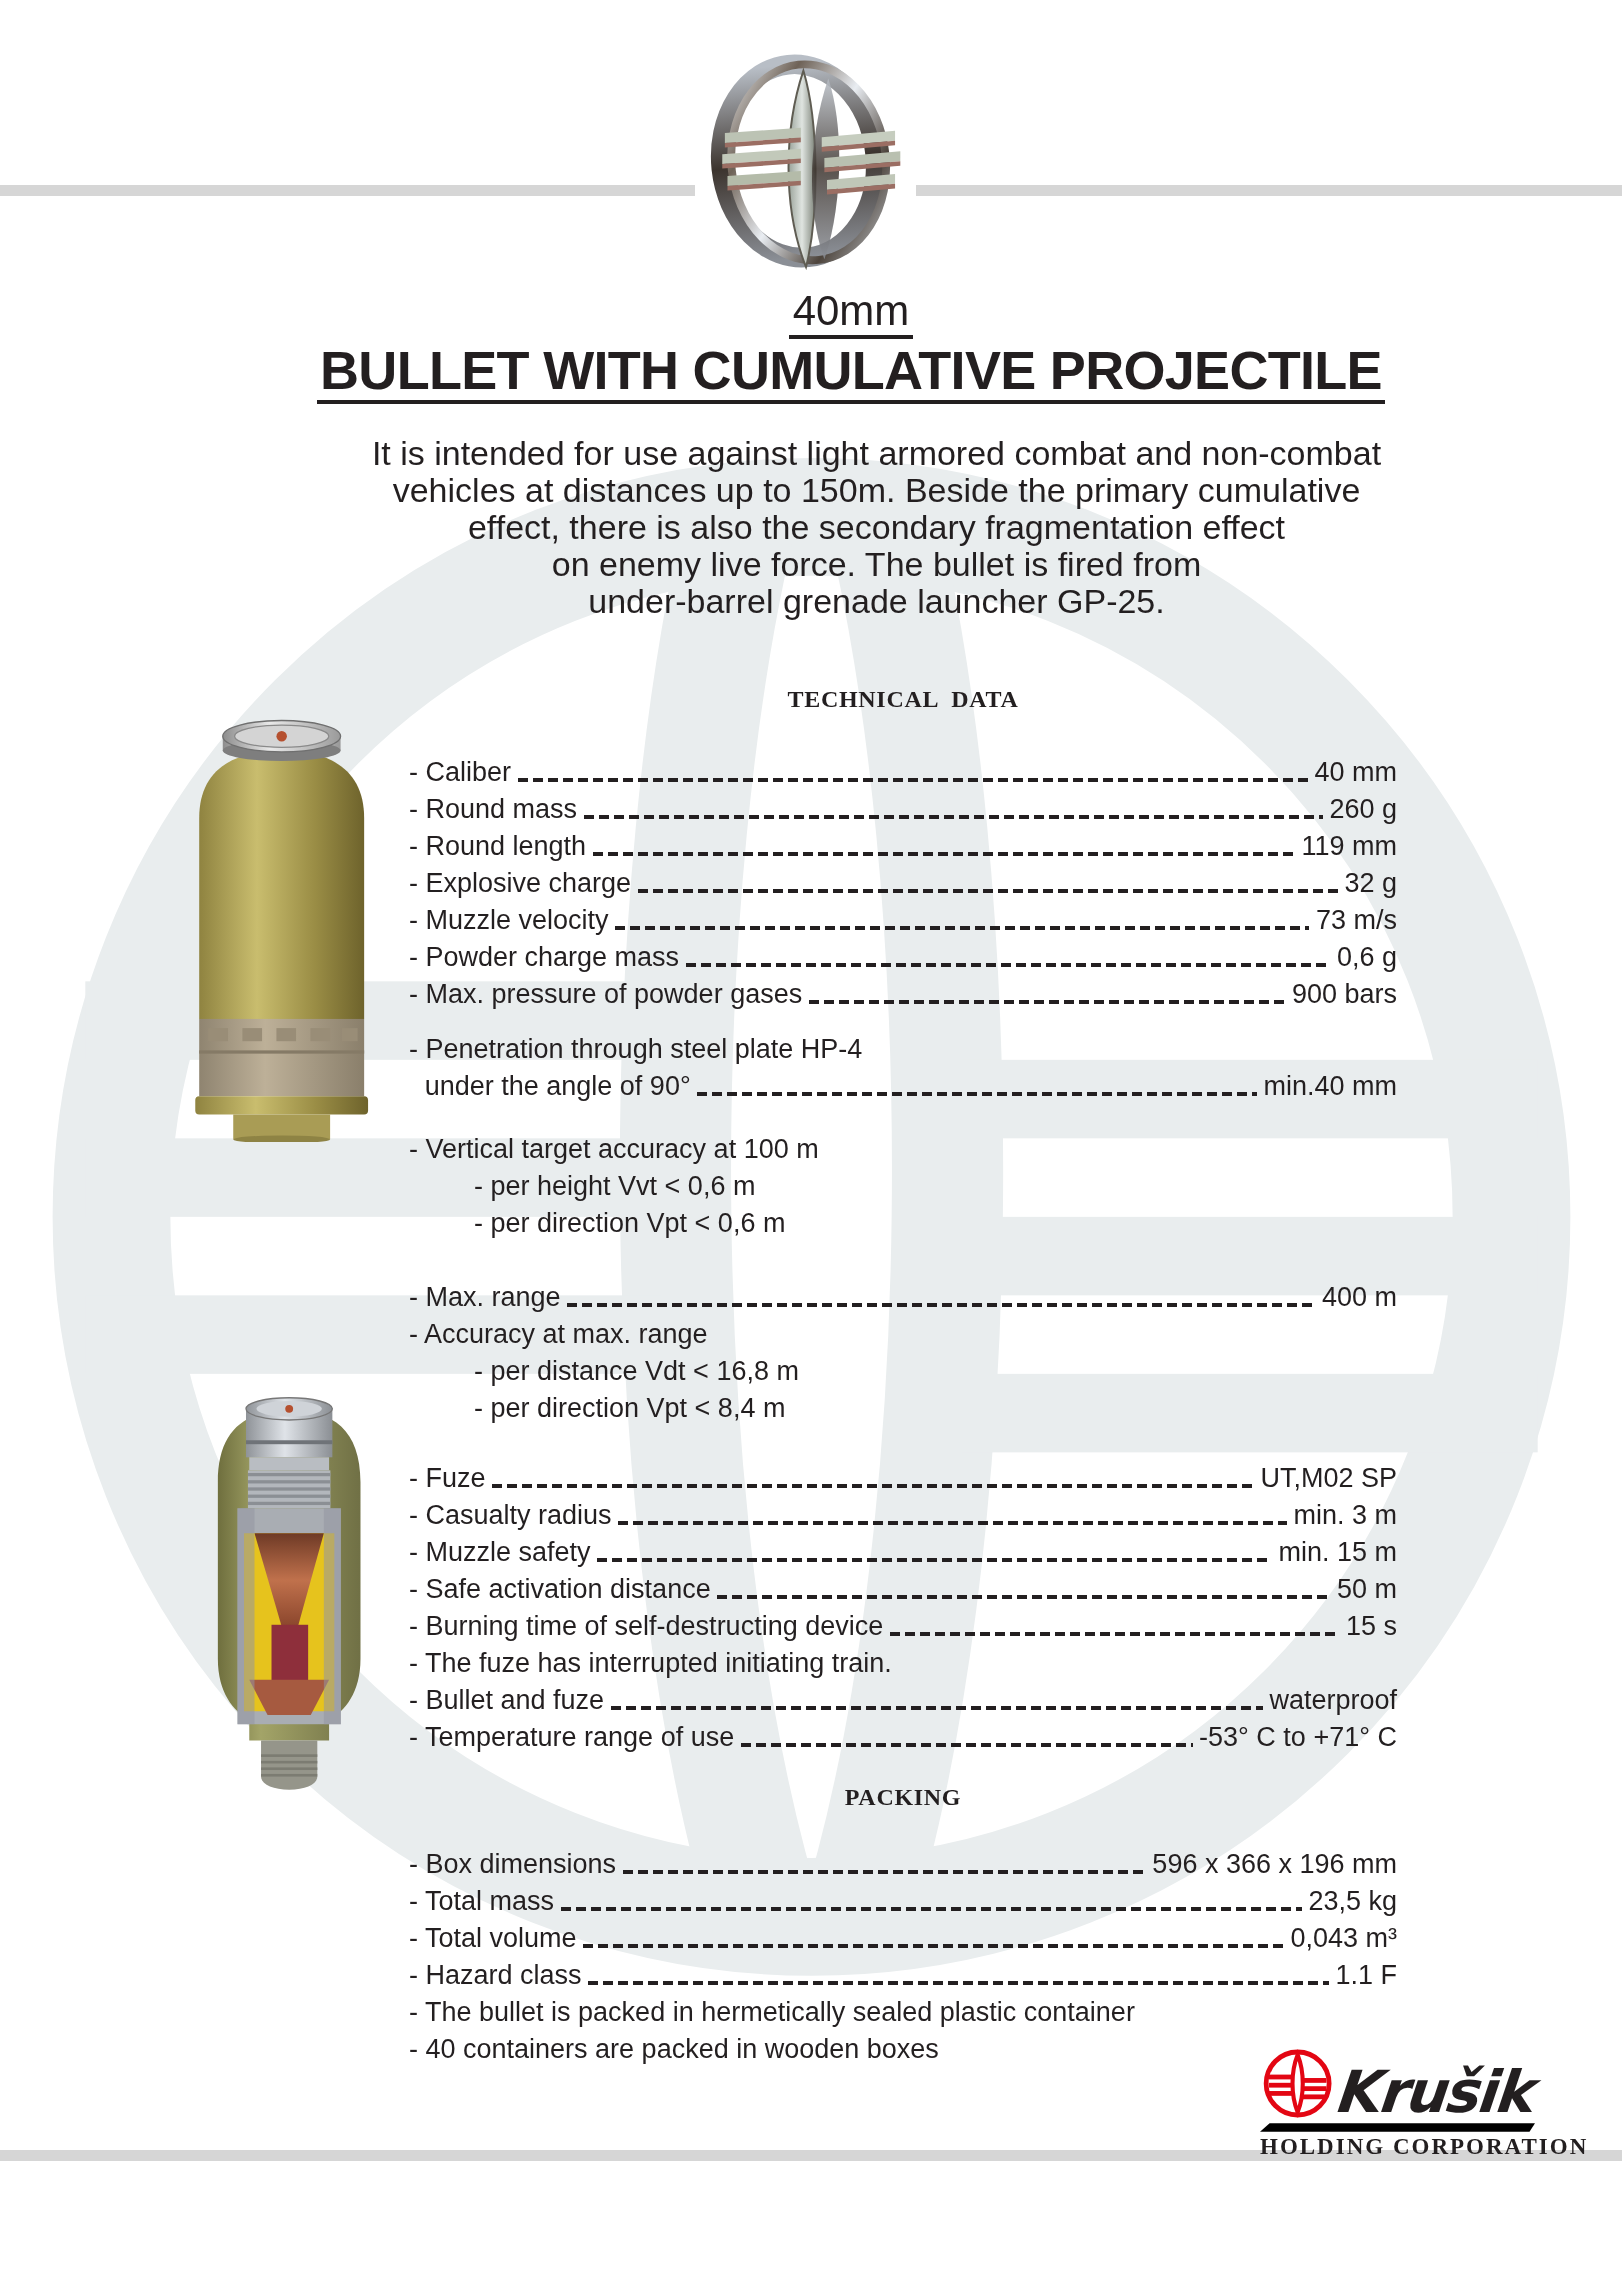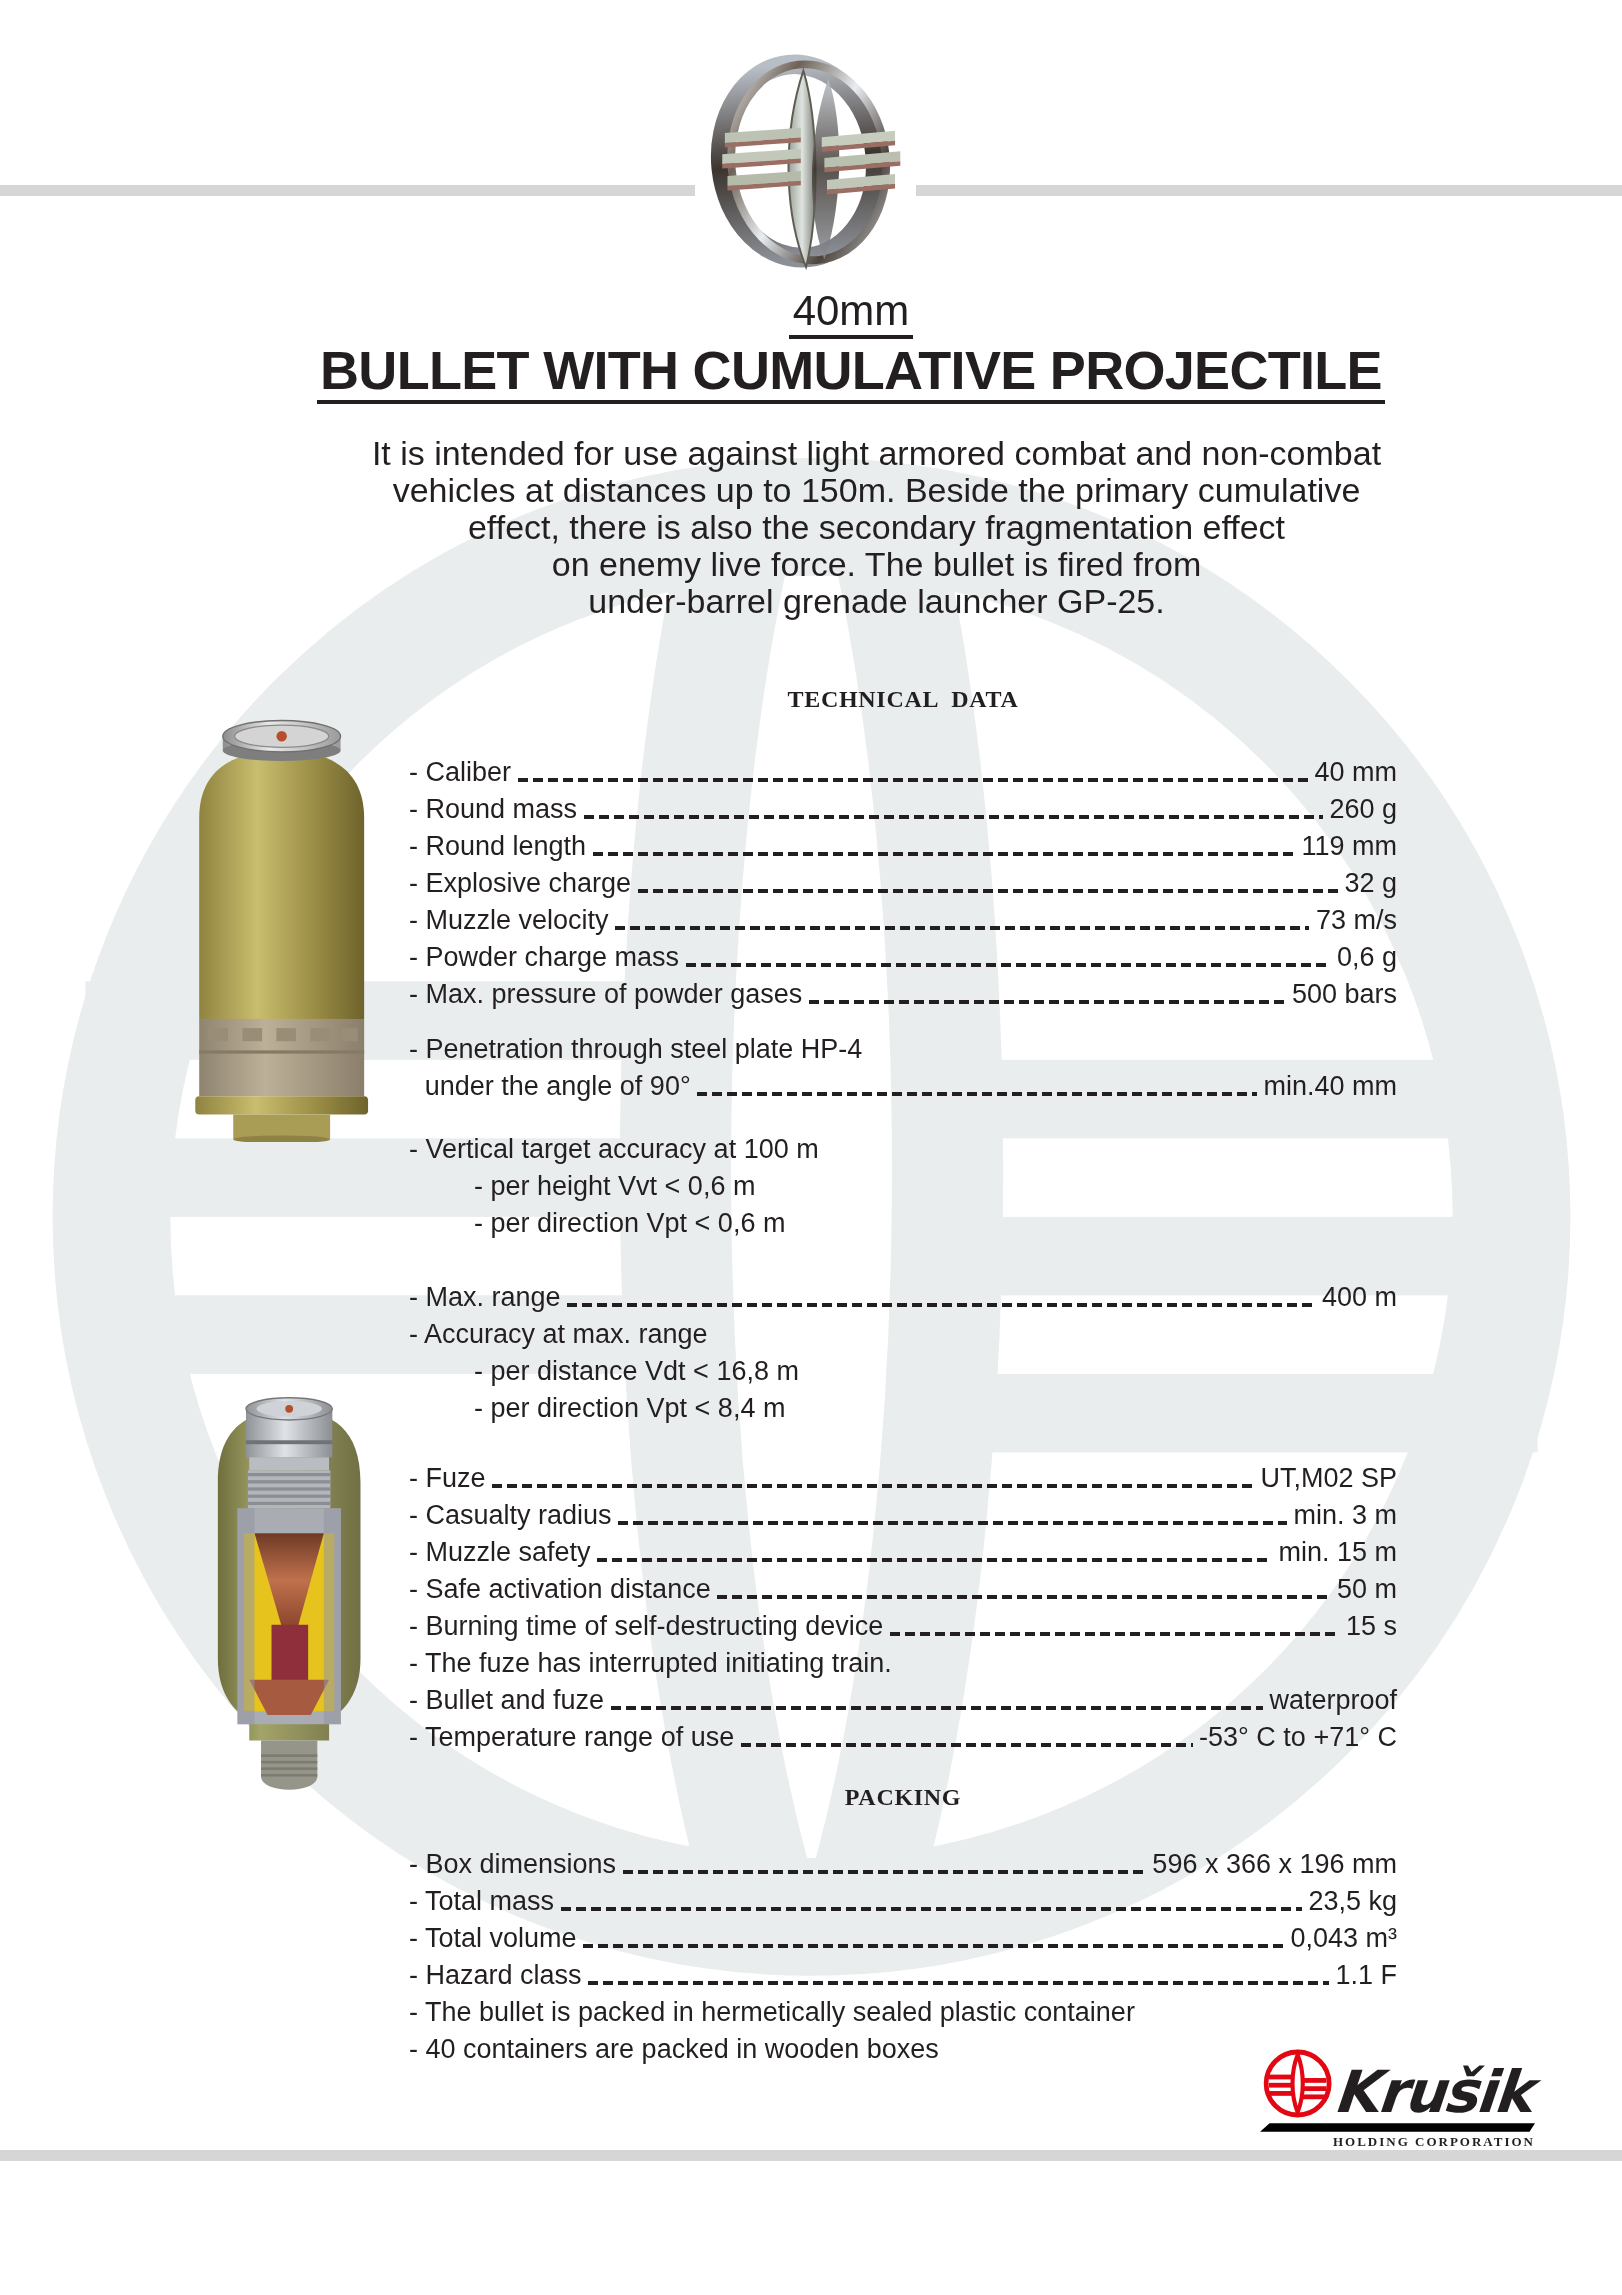--- a/index.html
+++ b/index.html
@@ -34,22 +34,22 @@
   .mt1{margin-top:18.3px;} .mt2{margin-top:26px;} .mt3{margin-top:37px;} .mt4{margin-top:33px;}
   .ind-s{padding-left:15.7px;} .ind{padding-left:65px;}
   
   .brand{position:absolute;left:1260px;top:2051px;width:275px;z-index:2;}
   .brand-row{display:flex;align-items:flex-end;height:71px;}
   .brand-script{font-family:"DejaVu Sans",sans-serif;font-style:italic;font-weight:bold;
     font-size:58px;line-height:60px;letter-spacing:-2px;transform:skewX(-8deg);
     display:inline-block;margin-left:3.9px;}
   .brand-rule{height:8.5px;background:#000;margin-top:1.3px;
     clip-path:polygon(3.5% 0,100% 0,98% 100%,0 100%);}
-  .brand-sub{font-family:"Liberation Serif",serif;font-weight:bold;font-size:13px;
-    letter-spacing:2px;text-align:right;margin-top:2.6px;white-space:nowrap;}
+  .brand-sub{font-family:"Liberation Serif",serif;font-weight:bold;font-size:23px;
+    letter-spacing:2px;text-align:left;margin-top:2.6px;white-space:nowrap;}
   svg{display:block;}
 </style>
 </head>
 <body>
 
 <svg id="watermark" width="1623" height="2295" viewBox="0 0 2480 3508">
   <g fill="none" stroke="#e9edee">
     <circle cx="1240" cy="1860" r="1070" stroke-width="180"></circle>
     <path d="M1140,760 C 990,1350 990,2370 1180,2960" stroke-width="170"></path>
     <path d="M1340,760 C 1490,1350 1490,2370 1300,2960" stroke-width="170"></path>
@@ -239,21 +239,21 @@
         <span class="val">73 m/s</span>
       </div>
     <div class="row">
         <span class="lbl">- Powder charge mass</span>
         <span class="leader"></span>
         <span class="val">0,6 g</span>
       </div>
     <div class="row">
         <span class="lbl">- Max. pressure of powder gases</span>
         <span class="leader"></span>
-        <span class="val">500 bars</span>
+        <span class="val">900 bars</span>
       </div>
     <div class="row mt1">
         <span class="lbl">- Penetration through steel plate HP-4</span>
       </div>
     <div class="row">
         <span class="lbl ind-s">under the angle of 90°</span>
         <span class="leader"></span>
         <span class="val">min.40 mm</span>
       </div>
     <div class="row mt2">

